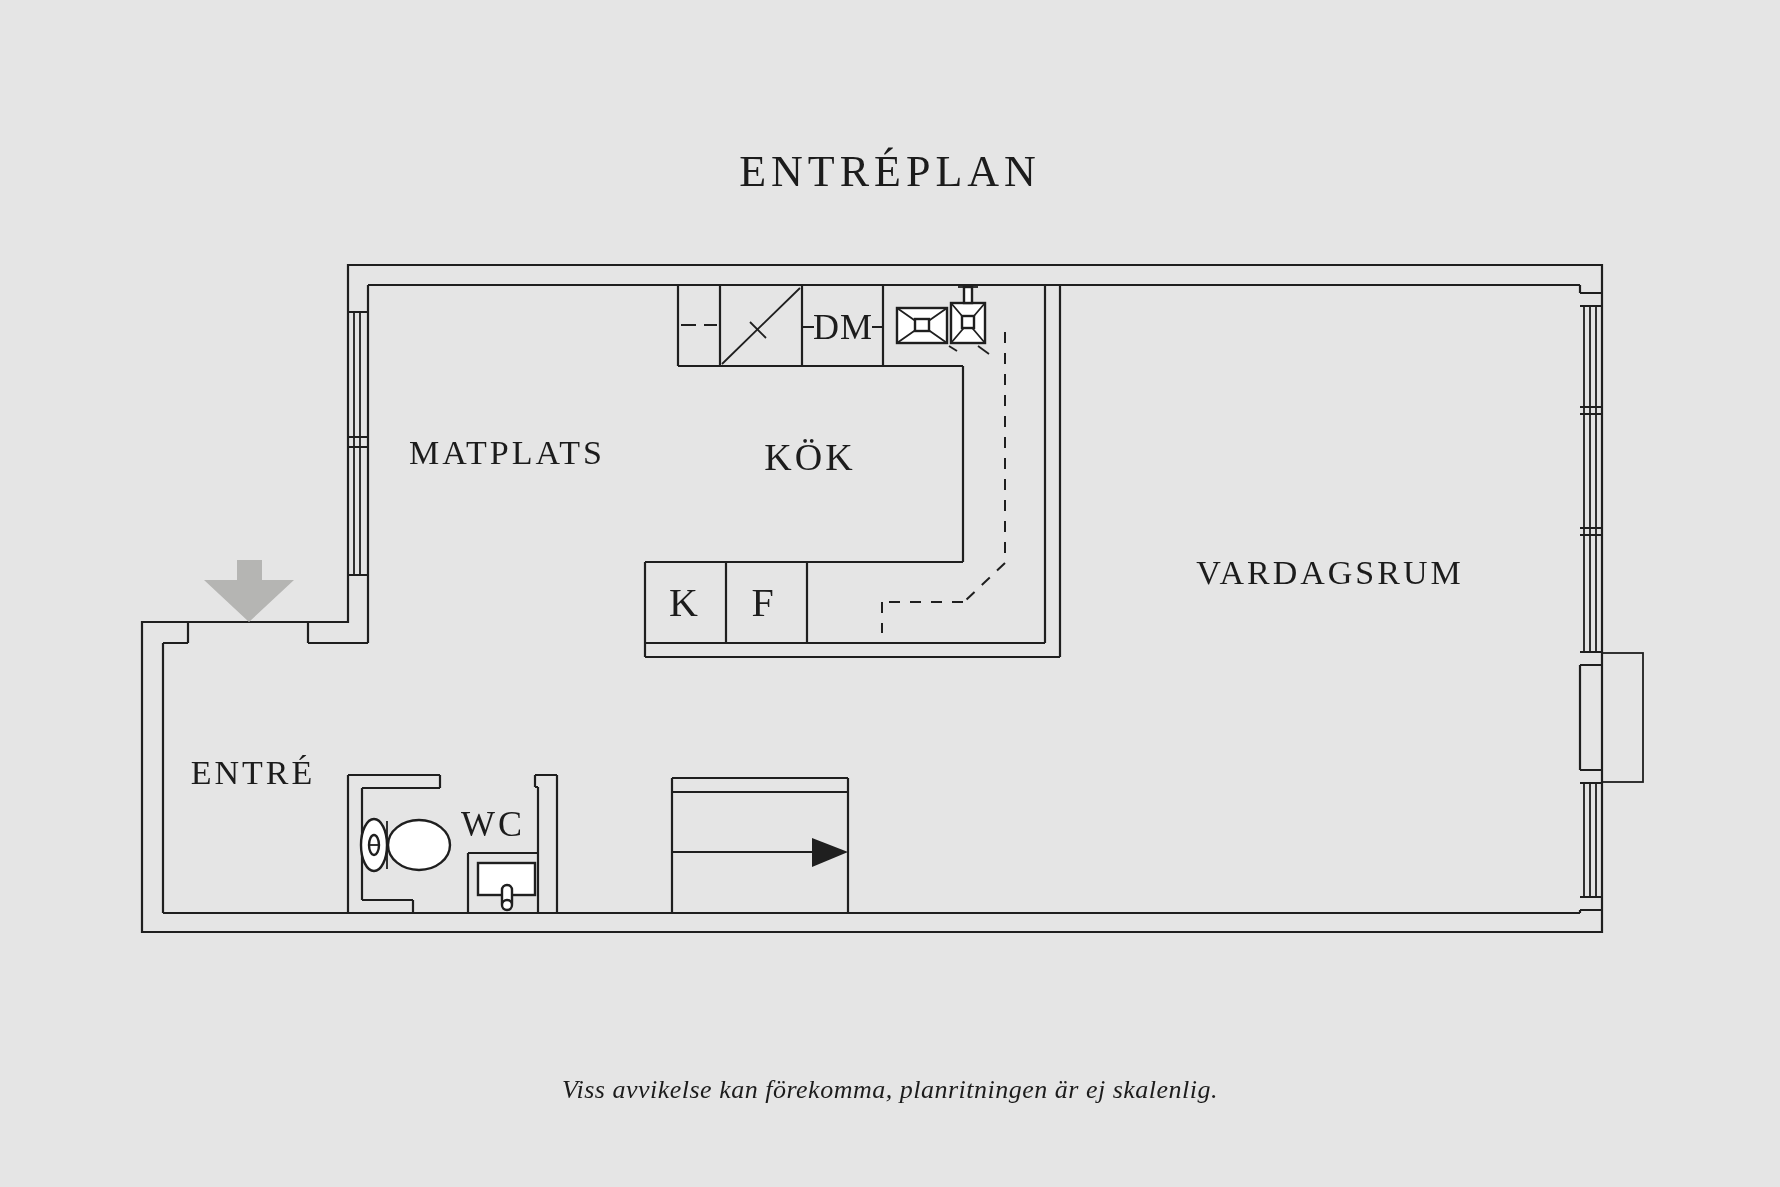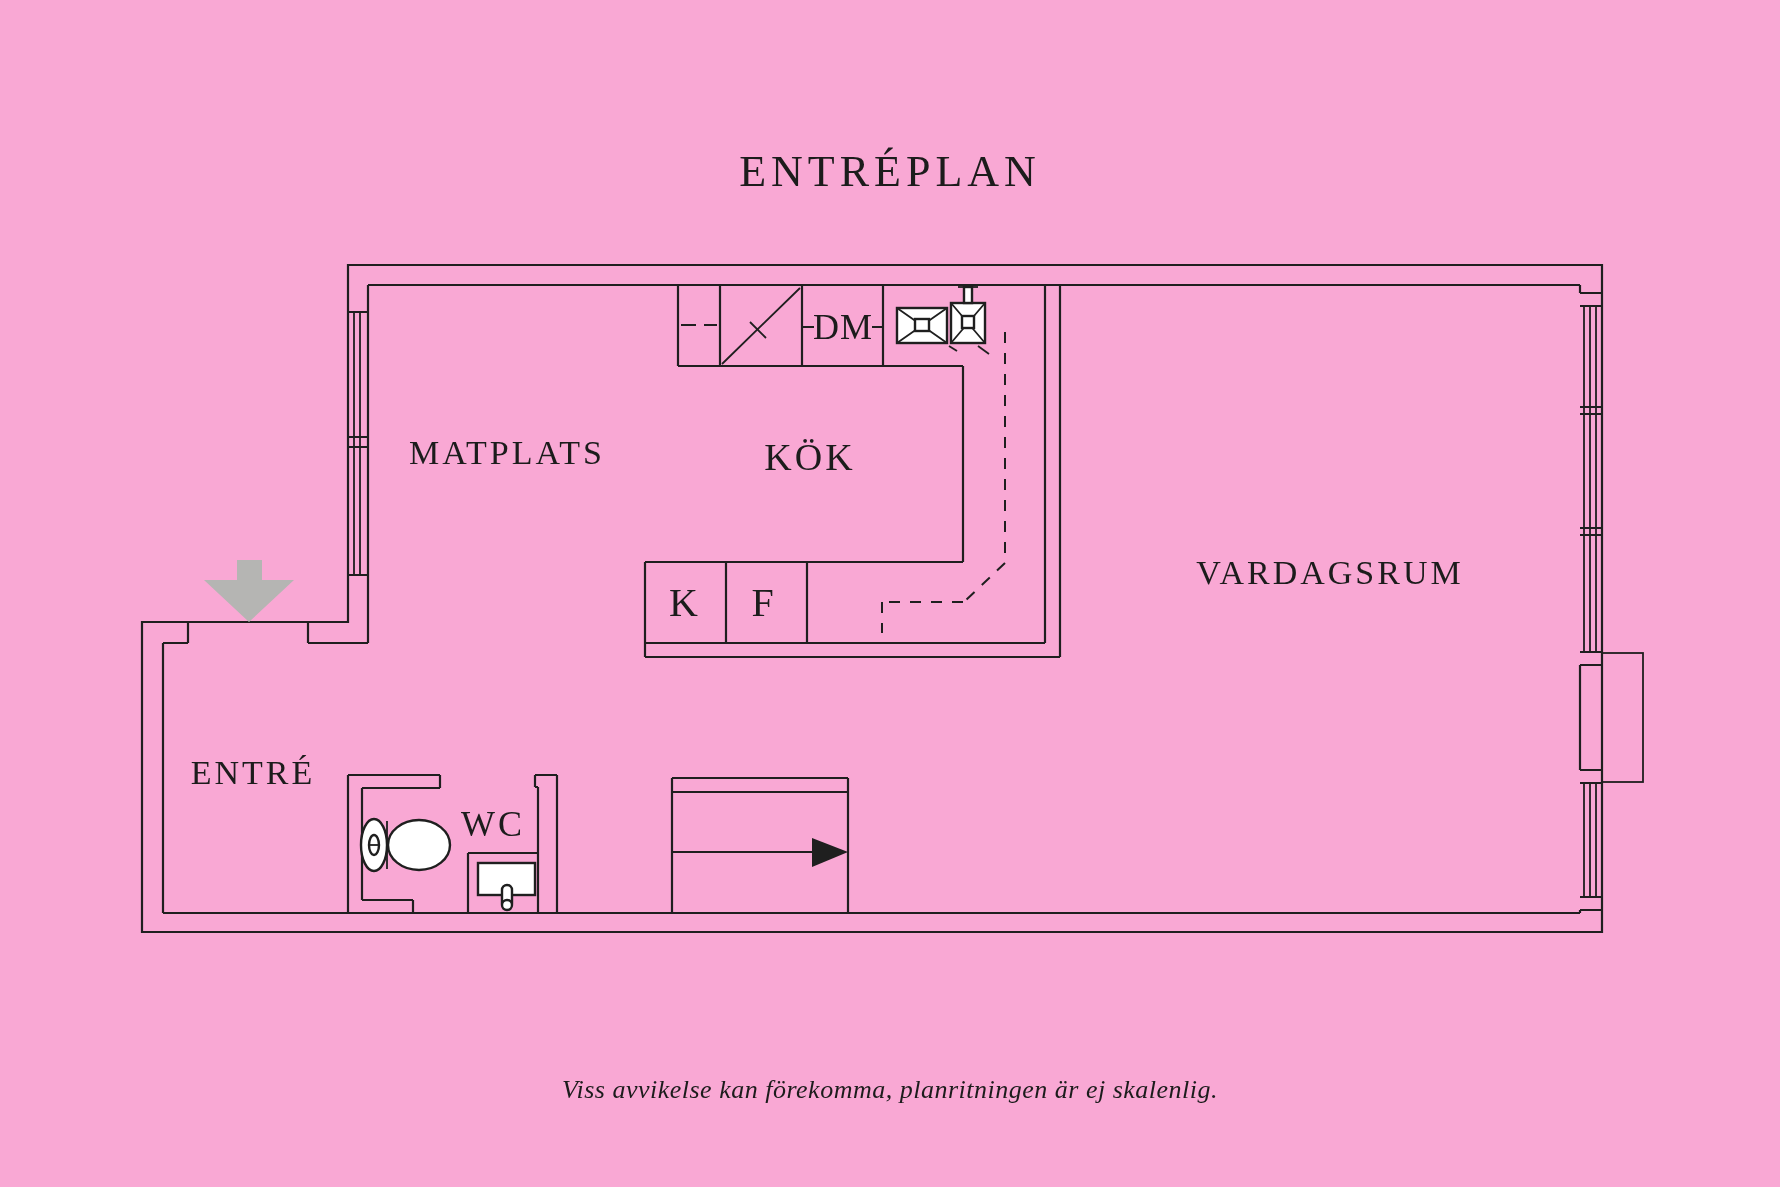--- a/index.html
+++ b/index.html
@@ -4,21 +4,21 @@
 <style>
   html, body {
     margin: 0;
     padding: 0;
     background: #ffffff;
   }
   .page {
     position: relative;
     width: 1780px;
     height: 1187px;
-    background: #f9a8d4;
+    background: #e5e5e5;
     font-family: "Liberation Serif", "DejaVu Serif", serif;
     overflow: hidden;
   }
   svg { display: block; }
   .wall   { stroke: #1f1f1f; stroke-width: 2.2; fill: none; stroke-linecap: butt; }
   .thin   { stroke: #1f1f1f; stroke-width: 1.8; fill: none; }
   .fixture{ stroke: #1f1f1f; stroke-width: 2.4; fill: #ffffff; }
   .dash   { stroke: #1f1f1f; stroke-width: 2; fill: none; stroke-dasharray: 11 10; }
   .blackfill { fill: #1f1f1f; stroke: none; }
   text {

